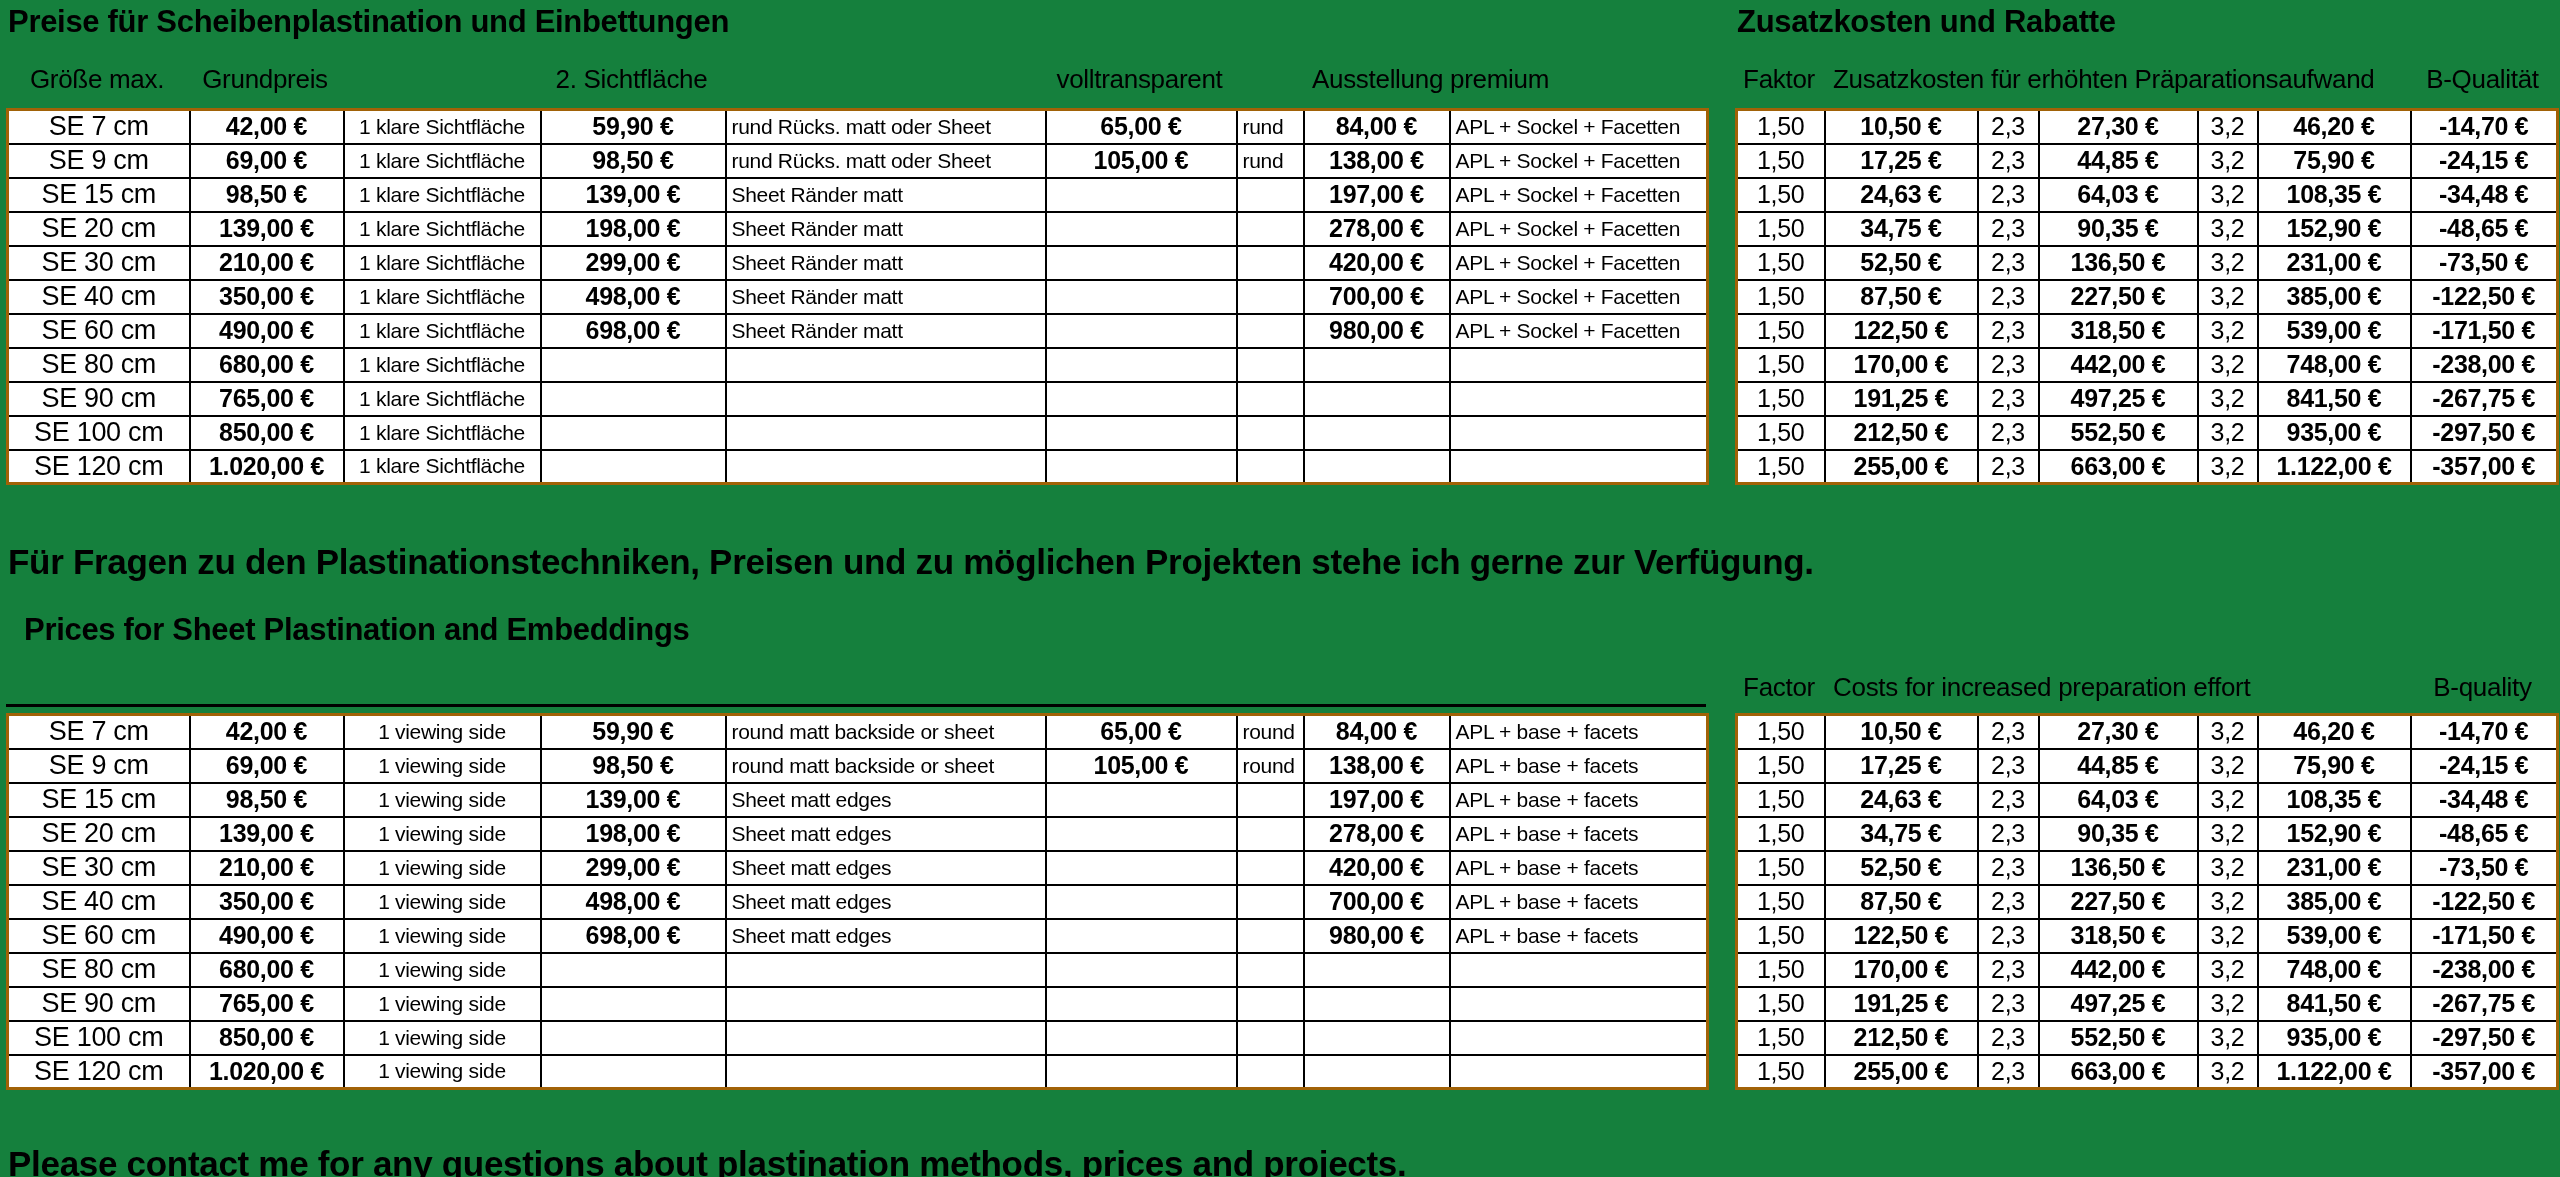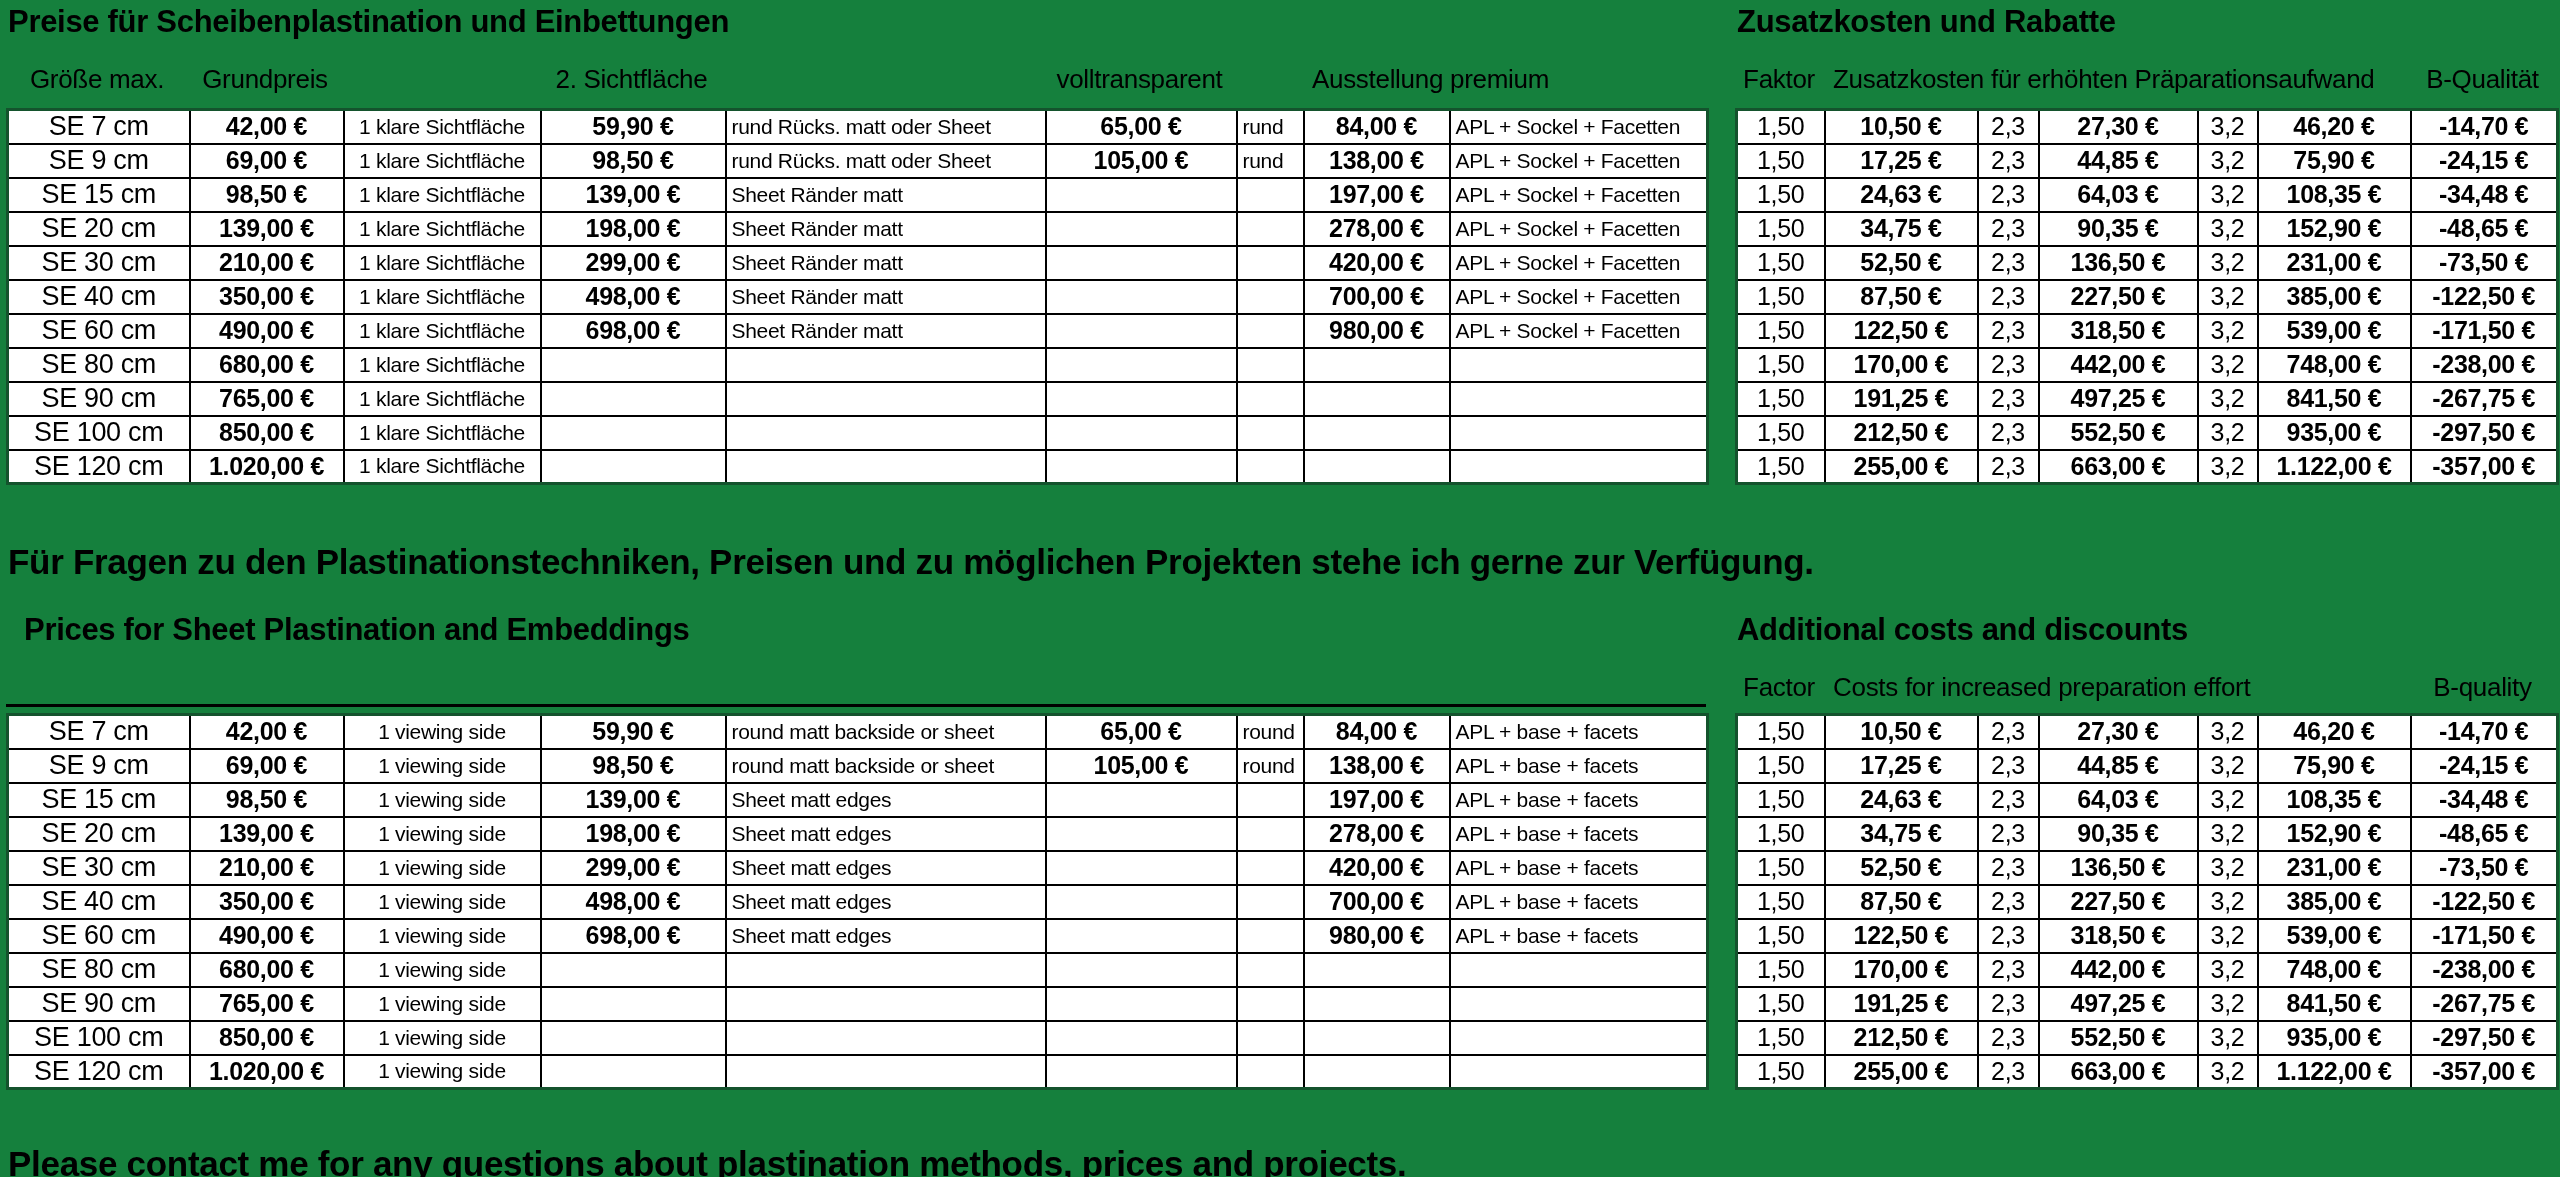--- a/index.html
+++ b/index.html
@@ -10,21 +10,21 @@
   .title{font-size:31px;font-weight:bold;white-space:nowrap;}
   .note{position:absolute;font-size:35px;font-weight:bold;white-space:nowrap;}
 
   .headrow{position:absolute;display:flex;align-items:flex-end;font-size:26px;white-space:nowrap;}
   .headrow span{display:inline-block;text-align:center;box-sizing:border-box;}
   .lw1{width:182px}.lw2{width:154px}.lw3{width:197px}.lw4{width:185px}
   .lw5{width:320px}.lw6{width:191px}.lw7{width:471px;padding-right:80px}
   .rw1{width:88px}.rw2{flex:1;text-align:left !important;padding-left:10px}.rw3{width:147px}
 
   table{border-collapse:collapse;table-layout:fixed;background:#fff;}
-  table.grid{border:3px solid #14532d;}
+  table.grid{border:3px solid #a16207;}
   table.grid td{border:2px solid #000;height:34px;padding:0 5px;overflow:hidden;white-space:nowrap;box-sizing:border-box;}
 
   .c-size{text-align:center;font-size:27px;}
   .c-price{text-align:center;font-size:25px;font-weight:bold;}
   .c-desc-c{text-align:center;font-size:21px;}
   .c-desc{text-align:left;font-size:21px;}
   .c-shape{text-align:left;font-size:21px;margin-top:39px;}
   .c-factor{text-align:center;font-size:25px;}
   .c-bq{text-align:center;font-size:25px;font-weight:bold;}
 
@@ -448,23 +448,20 @@
           <td class="c-price"></td>
           <td class="c-desc"></td>
           <td class="c-price"></td>
           <td class="c-shape"></td>
           <td class="c-price"></td>
           <td class="c-desc"></td>
         </tr>
       </tbody>
   </table>
 
-  <div class="block" style="left:1737px;top:612px;">
-    <div class="title">Additional costs and discounts</div>
-  </div>
 
   <div class="headrow" style="left:1735px;top:672px;width:821px;">
     <span class="rw1">Factor</span>
     <span class="rw2">Costs for increased preparation effort</span>
     <span class="rw3">B-quality</span>
   </div>
 
   <table class="grid" style="position:absolute;left:1735px;top:713px;width:821px;">
     <colgroup>
       <col style="width:88px">

